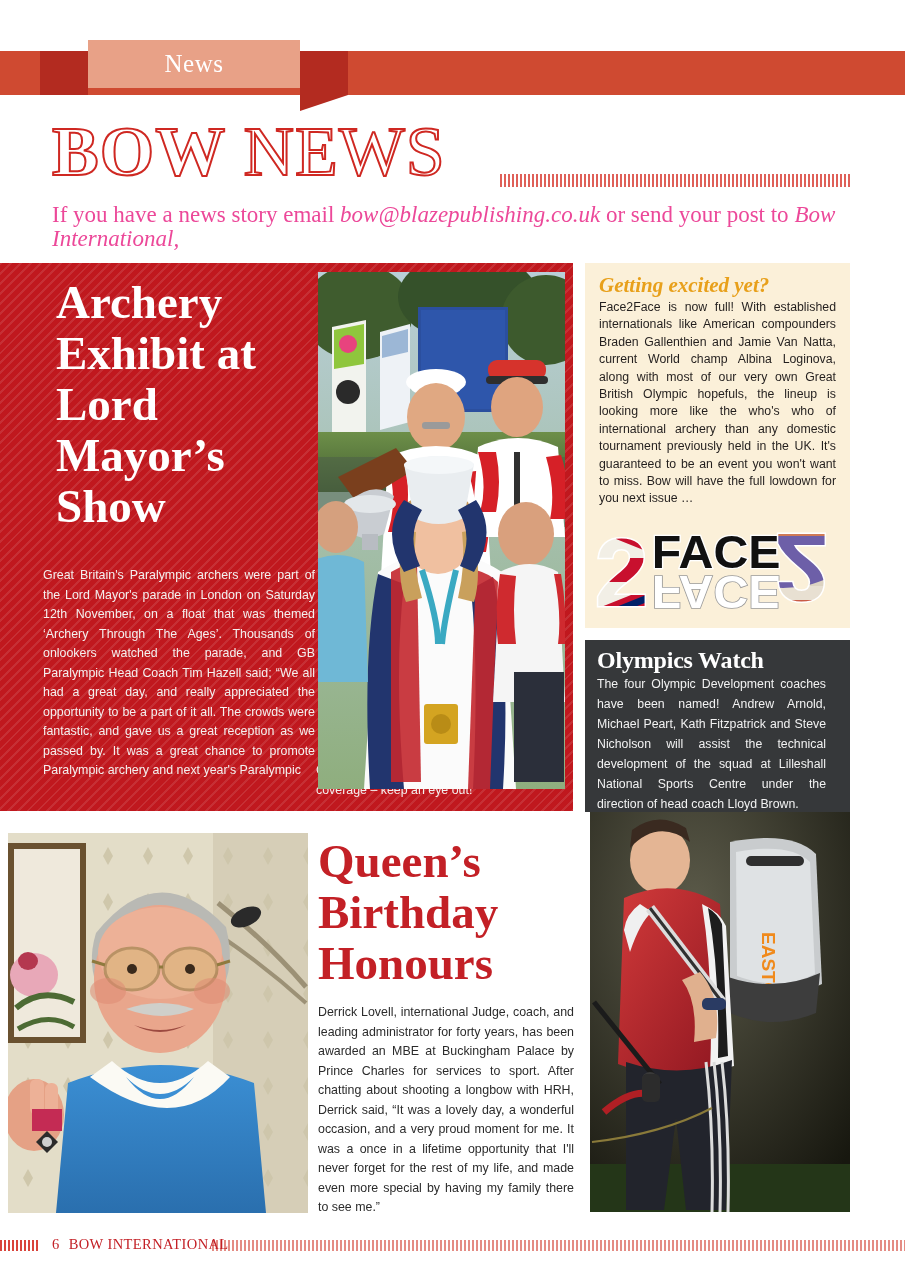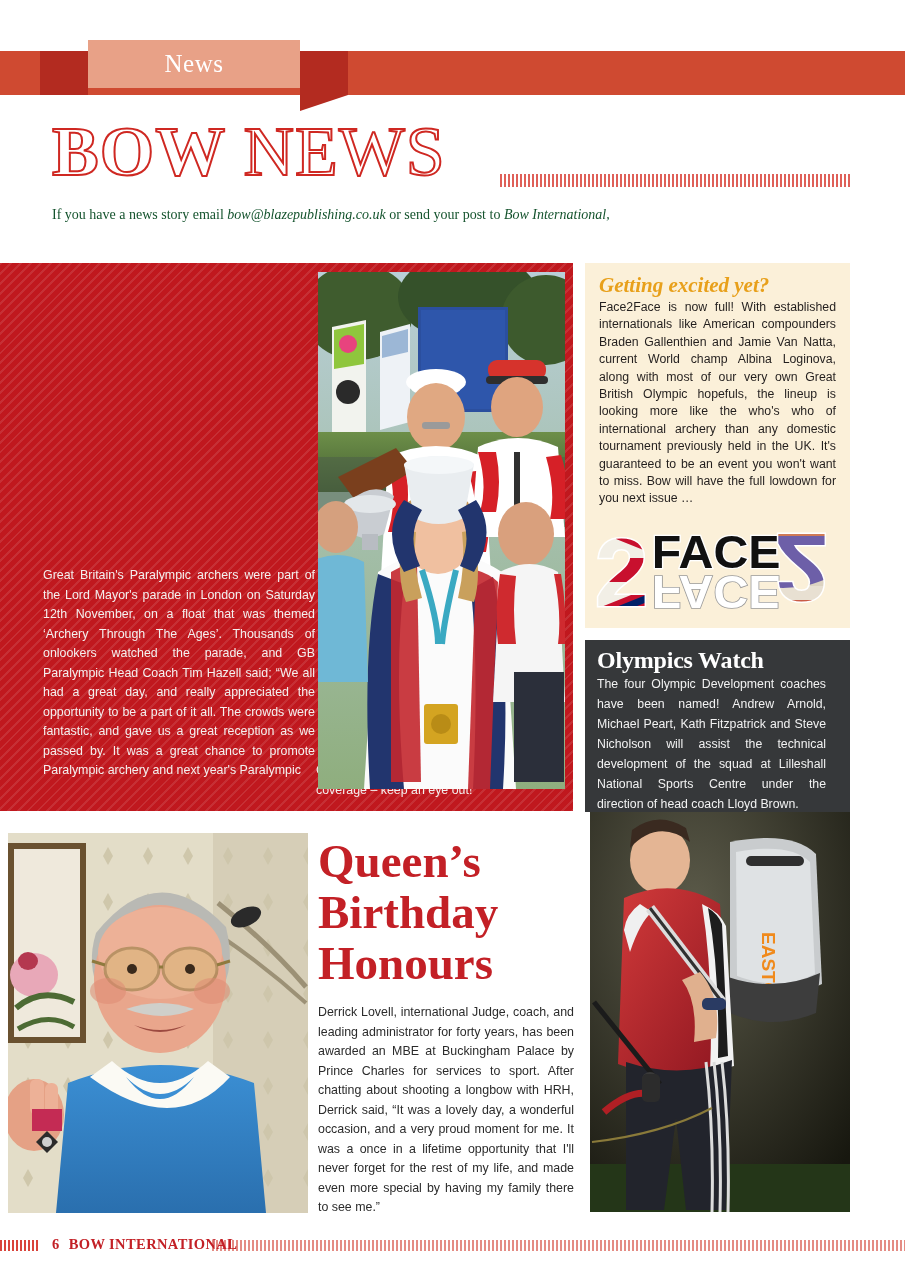--- a/index.html
+++ b/index.html
@@ -60,21 +60,21 @@
   .mast-rule{
     position:absolute; left:500px; top:174px; width:352px; height:13px;
     background: repeating-linear-gradient(to right,#d9443b 0 2px, #ffffff 2px 4px);
     opacity:.85;
   }
 
   
   .standfirst{
     position:absolute; left:52px; top:203px; width:800px;
     font-family:"Liberation Serif", serif;
-    font-size:14px; line-height:24px; color:#14532d;
+    font-size:23px; line-height:24px; color:#ec4899;
   }
   .standfirst i{ font-style:italic; }
 
   
   .feature{
     position:absolute; left:0px; top:263px; width:573px; height:548px;
     background:
       repeating-linear-gradient(135deg,
         rgba(255,255,255,.10) 0 2px,
         rgba(255,255,255,0) 2px 7px),
@@ -160,21 +160,21 @@
     position:absolute; left:0px; top:1240px; width:40px; height:11px;
     background: repeating-linear-gradient(to right,#d9443b 0 2px,#ffffff 2px 4px);
   }
   .footer-rule-r{
     position:absolute; left:212px; top:1240px; width:693px; height:11px;
     background: repeating-linear-gradient(to right,#e48c84 0 2px,#ffffff 2px 4px);
   }
   .footer-txt{
     position:absolute; left:52px; top:1236px;
     font-family:"Liberation Serif", serif;
-    font-weight:700; font-size:14.5px; color:#c32026; letter-spacing:.4px;
+    font-weight:400; font-size:14.5px; color:#c32026; letter-spacing:.4px;
     white-space:nowrap;
   }
   .footer-txt .pg{ margin-right:9px; }
 </style>
 </head>
 <body>
 
 <div class="page">
 
   <div class="ribbon-bar"></div>
@@ -188,20 +188,21 @@
     <span>BOW</span>
     <span class="thin">NEWS</span>
   </div>
   <div class="mast-rule"></div>
 
   <div class="standfirst">
     <span>If you have a news story email </span><i>bow@blazepublishing.co.uk</i><span> or send your post to </span><i>Bow International,</i><br>
   </div>
 
   <div class="feature">
+    <div class="feature-head">Archery Exhibit at Lord Mayor’s Show</div>
     <div class="feature-body">Great Britain's Paralympic archers were part of the Lord Mayor's parade in London on Saturday 12th November, on a float that was themed ‘Archery Through The Ages’. Thousands of onlookers watched the parade, and GB Paralympic Head Coach Tim Hazell said; “We all had a great day, and really appreciated the opportunity to be a part of it all. The crowds were fantastic, and gave us a great reception as we passed by. It was a great chance to promote Paralympic archery and next year's Paralympic</div>
     <div class="feature-body-cont">Games”. Rumour is they feature in the BBC's coverage – keep an eye out!</div>
   </div>
 
   <div class="feature-photo">
     <svg width="247" height="517" viewBox="0 0 247 517" preserveAspectRatio="none">
       <defs>
         <linearGradient id="skyG" x1="0" y1="0" x2="0" y2="1">
           <stop offset="0" stop-color="#b9cfd8"></stop>
             <stop offset="1" stop-color="#8fae7e"></stop>

